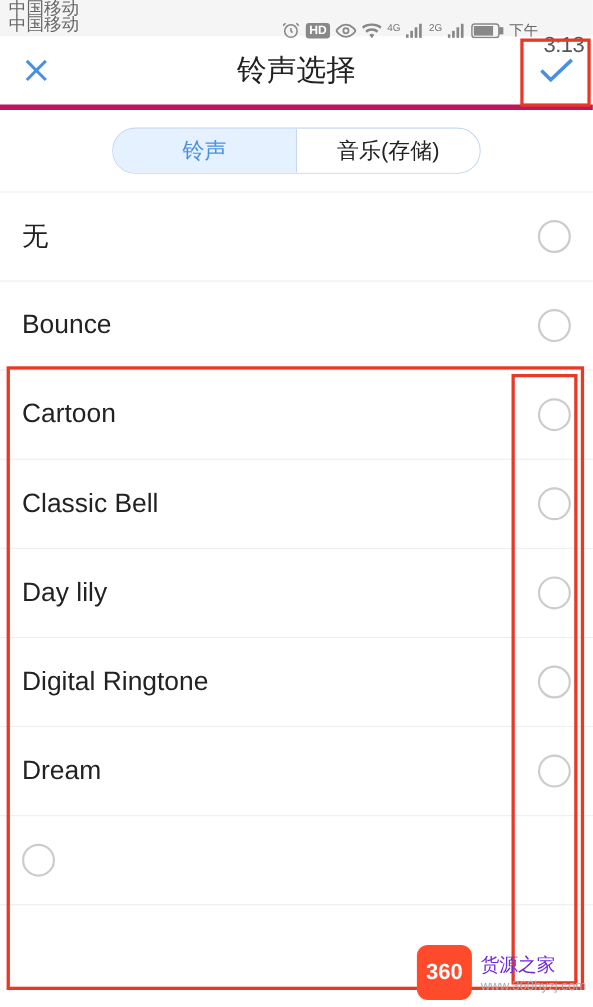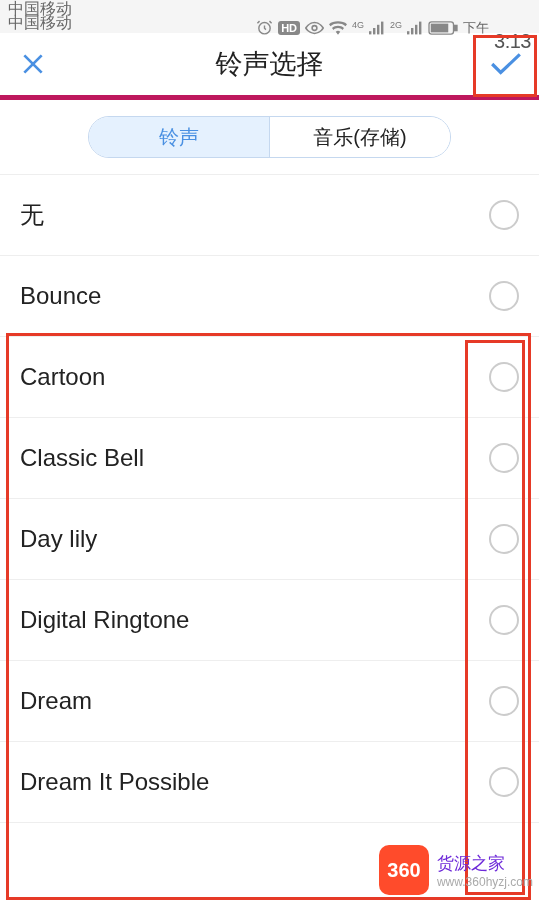--- a/index.html
+++ b/index.html
@@ -14,34 +14,34 @@
     .period { font-size:13px; color:#666; }
     .sup { font-size:9px; color:#777; margin-bottom:6px; }
 
     .header { display:flex; align-items:center; height:67px; border-bottom:5px solid #be185d; padding:0 13px; position:relative; }
     .header-title { flex:1; text-align:center; font-size:27px; font-weight:400; color:#222; }
     .close-btn, .confirm-btn { width:40px; height:40px; display:flex; align-items:center; justify-content:center; }
     .confirm-hl { position:absolute; right:2px; top:35px; width:64px; height:62px; border:3px solid #e63a27; pointer-events:none; }
 
     .tab-seg { display:flex; justify-content:center; padding:16px 0; }
     .seg-wrap { display:flex; border:1px solid #c5d8ef; border-radius:25px; overflow:hidden; }
-    .seg-btn { width:180px; height:40px; display:flex; align-items:center; justify-content:center; font-size:20px; background:#fff; color:#222; }
+    .seg-btn { width:166px; height:40px; display:flex; align-items:center; justify-content:center; font-size:20px; background:#fff; color:#222; }
     .seg-btn.active { background:#e5f1fe; color:#4a90e2; }
     .seg-div { width:1px; background:#c5d8ef; }
 
     .list { border-top:1px solid #eee; }
     .row { display:flex; align-items:center; height:81px; padding:0 20px; border-bottom:1px solid #eee; position:relative; }
     .row-label { flex:1; font-size:24px; color:#222; }
     .radio { width:30px; height:30px; border:2px solid #ccc; border-radius:50%; }
     .radio.selected { border:7px solid #1296db; }
 
     .list-hl { position:absolute; left:6px; top:333px; width:525px; height:567px; border:3px solid #e63a27; pointer-events:none; }
     .radio-hl { position:absolute; right:14px; top:340px; width:60px; height:555px; border:3px solid #e63a27; pointer-events:none; }
 
-    .wm { position:absolute; right:6px; bottom:20px; display:flex; align-items:center; gap:8px; }
+    .wm { position:absolute; right:6px; bottom:6px; display:flex; align-items:center; gap:8px; }
     .wm-badge { width:50px; height:50px; background:#ff4b2b; border-radius:10px; color:#fff; font-weight:700; font-size:20px; display:flex; align-items:center; justify-content:center; }
     .wm-txt { display:flex; flex-direction:column; color:#888; }
     .wm-t1 { font-size:17px; color:#6d28d9; }
     .wm-t2 { font-size:12px; color:#aaa; }
   </style>
 </head>
 <body>
 
 <div class="status-bar">
   <div class="carrier">
@@ -131,21 +131,20 @@
     </div>
     <div class="row">
       <div class="row-label">Digital Ringtone</div>
       <div class="radio"></div>
     </div>
     <div class="row">
       <div class="row-label">Dream</div>
       <div class="radio"></div>
     </div>
     <div class="row">
-      <div class="row-label">Dream It Possible</div>
       <div class="radio"></div>
     </div>
   </div>
 
 <div class="list-hl"></div>
 <div class="radio-hl"></div>
 
 <div class="wm">
   <div class="wm-badge">360</div>
   <div class="wm-txt">

